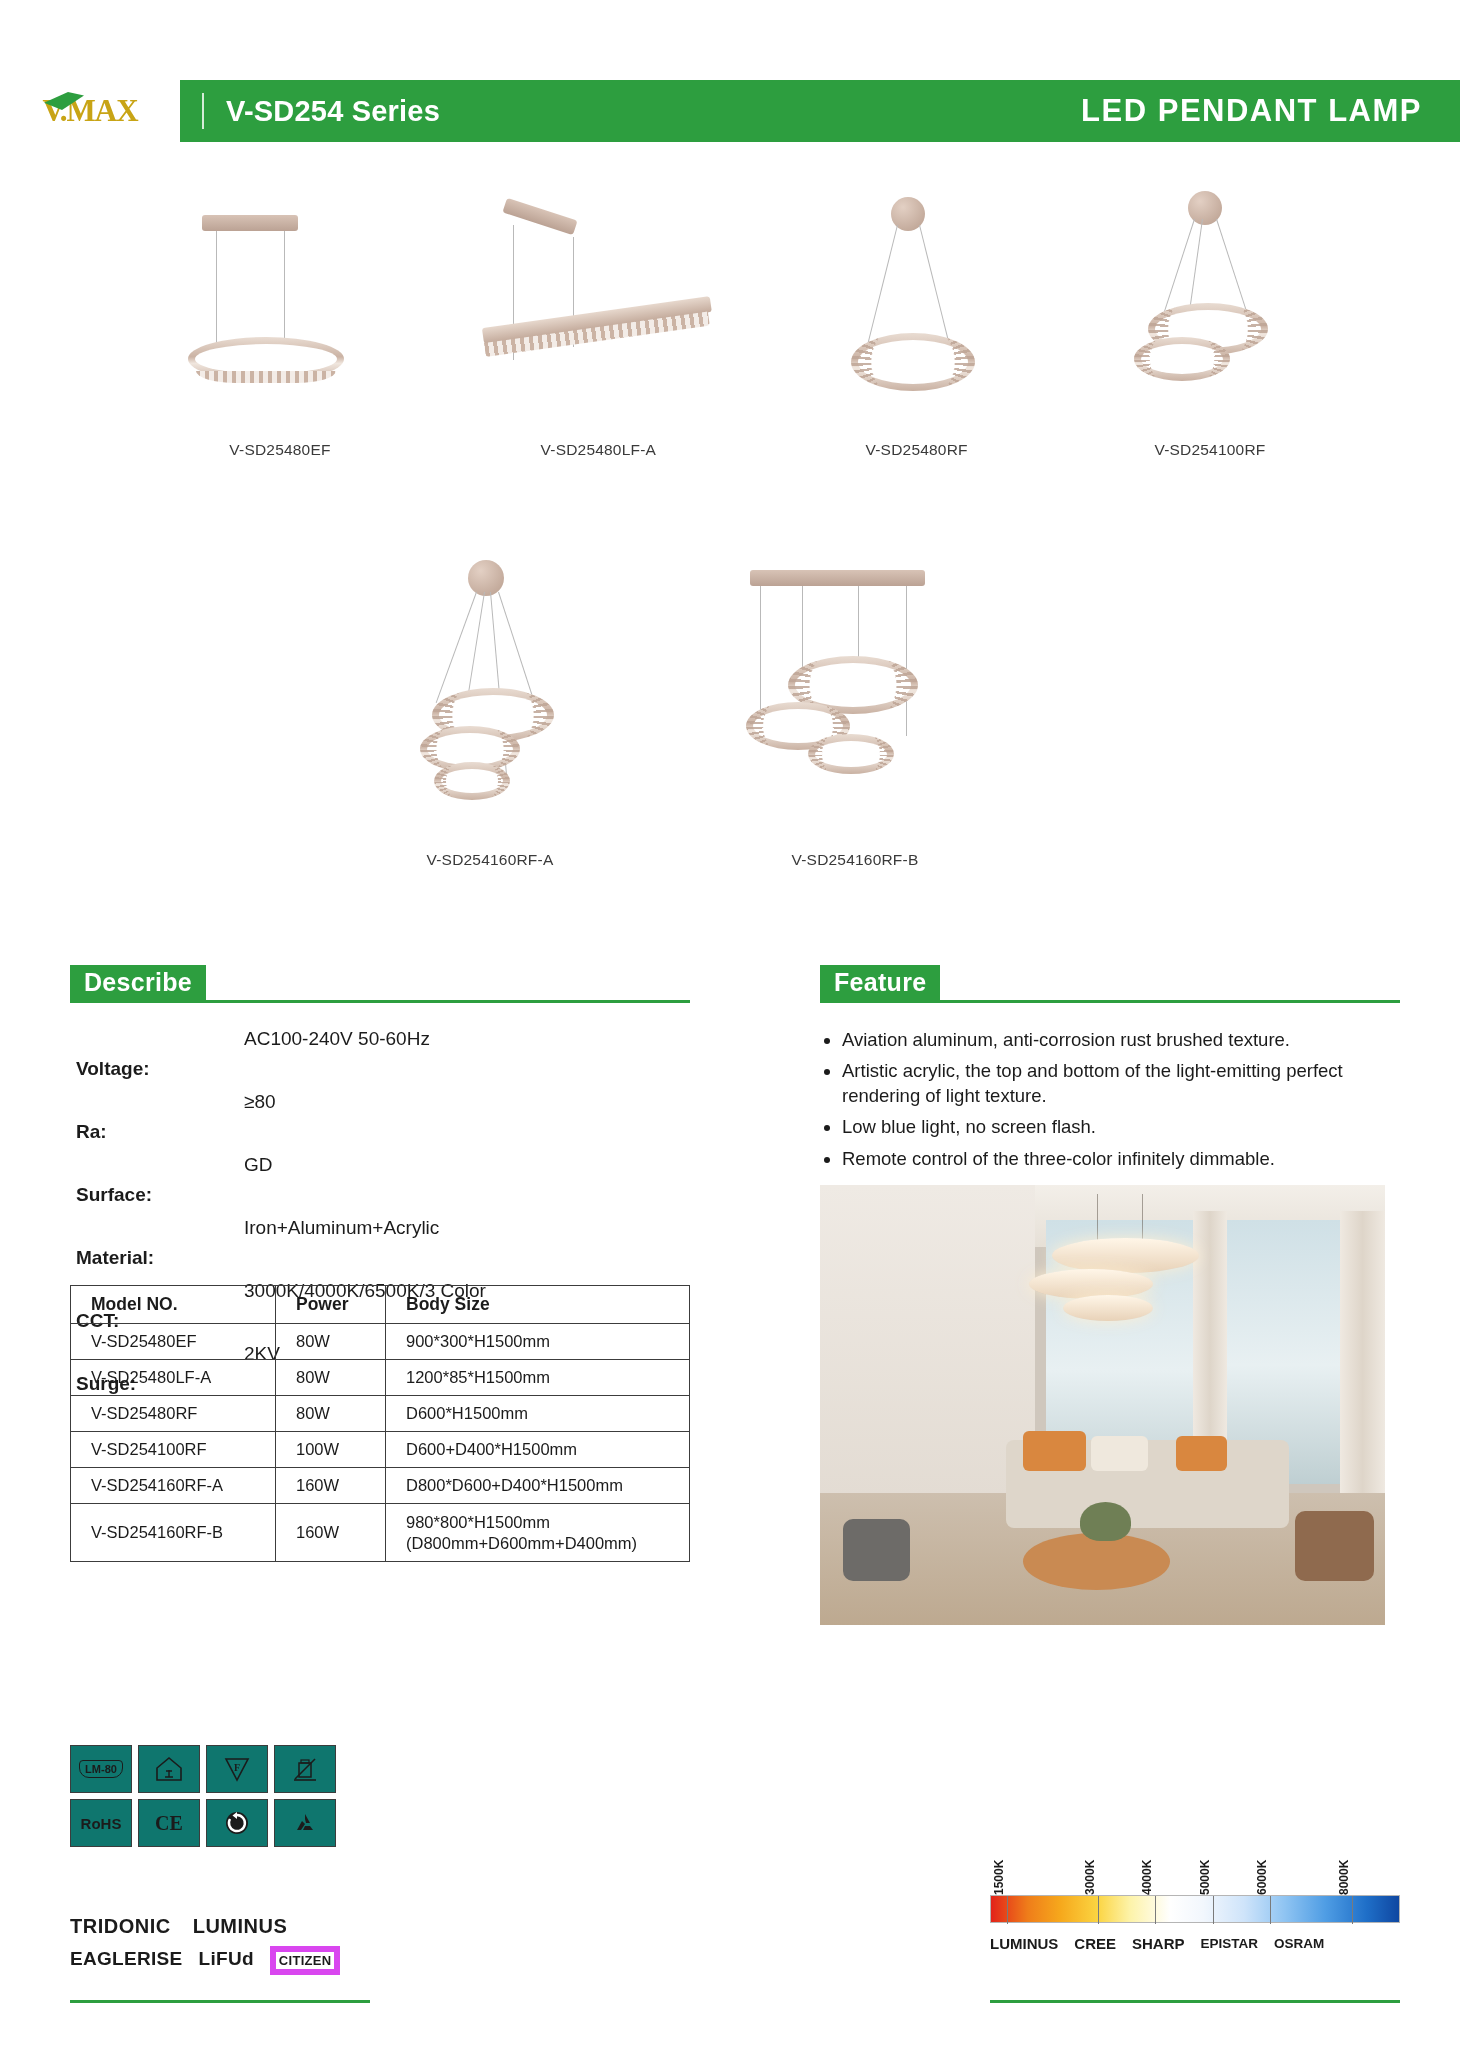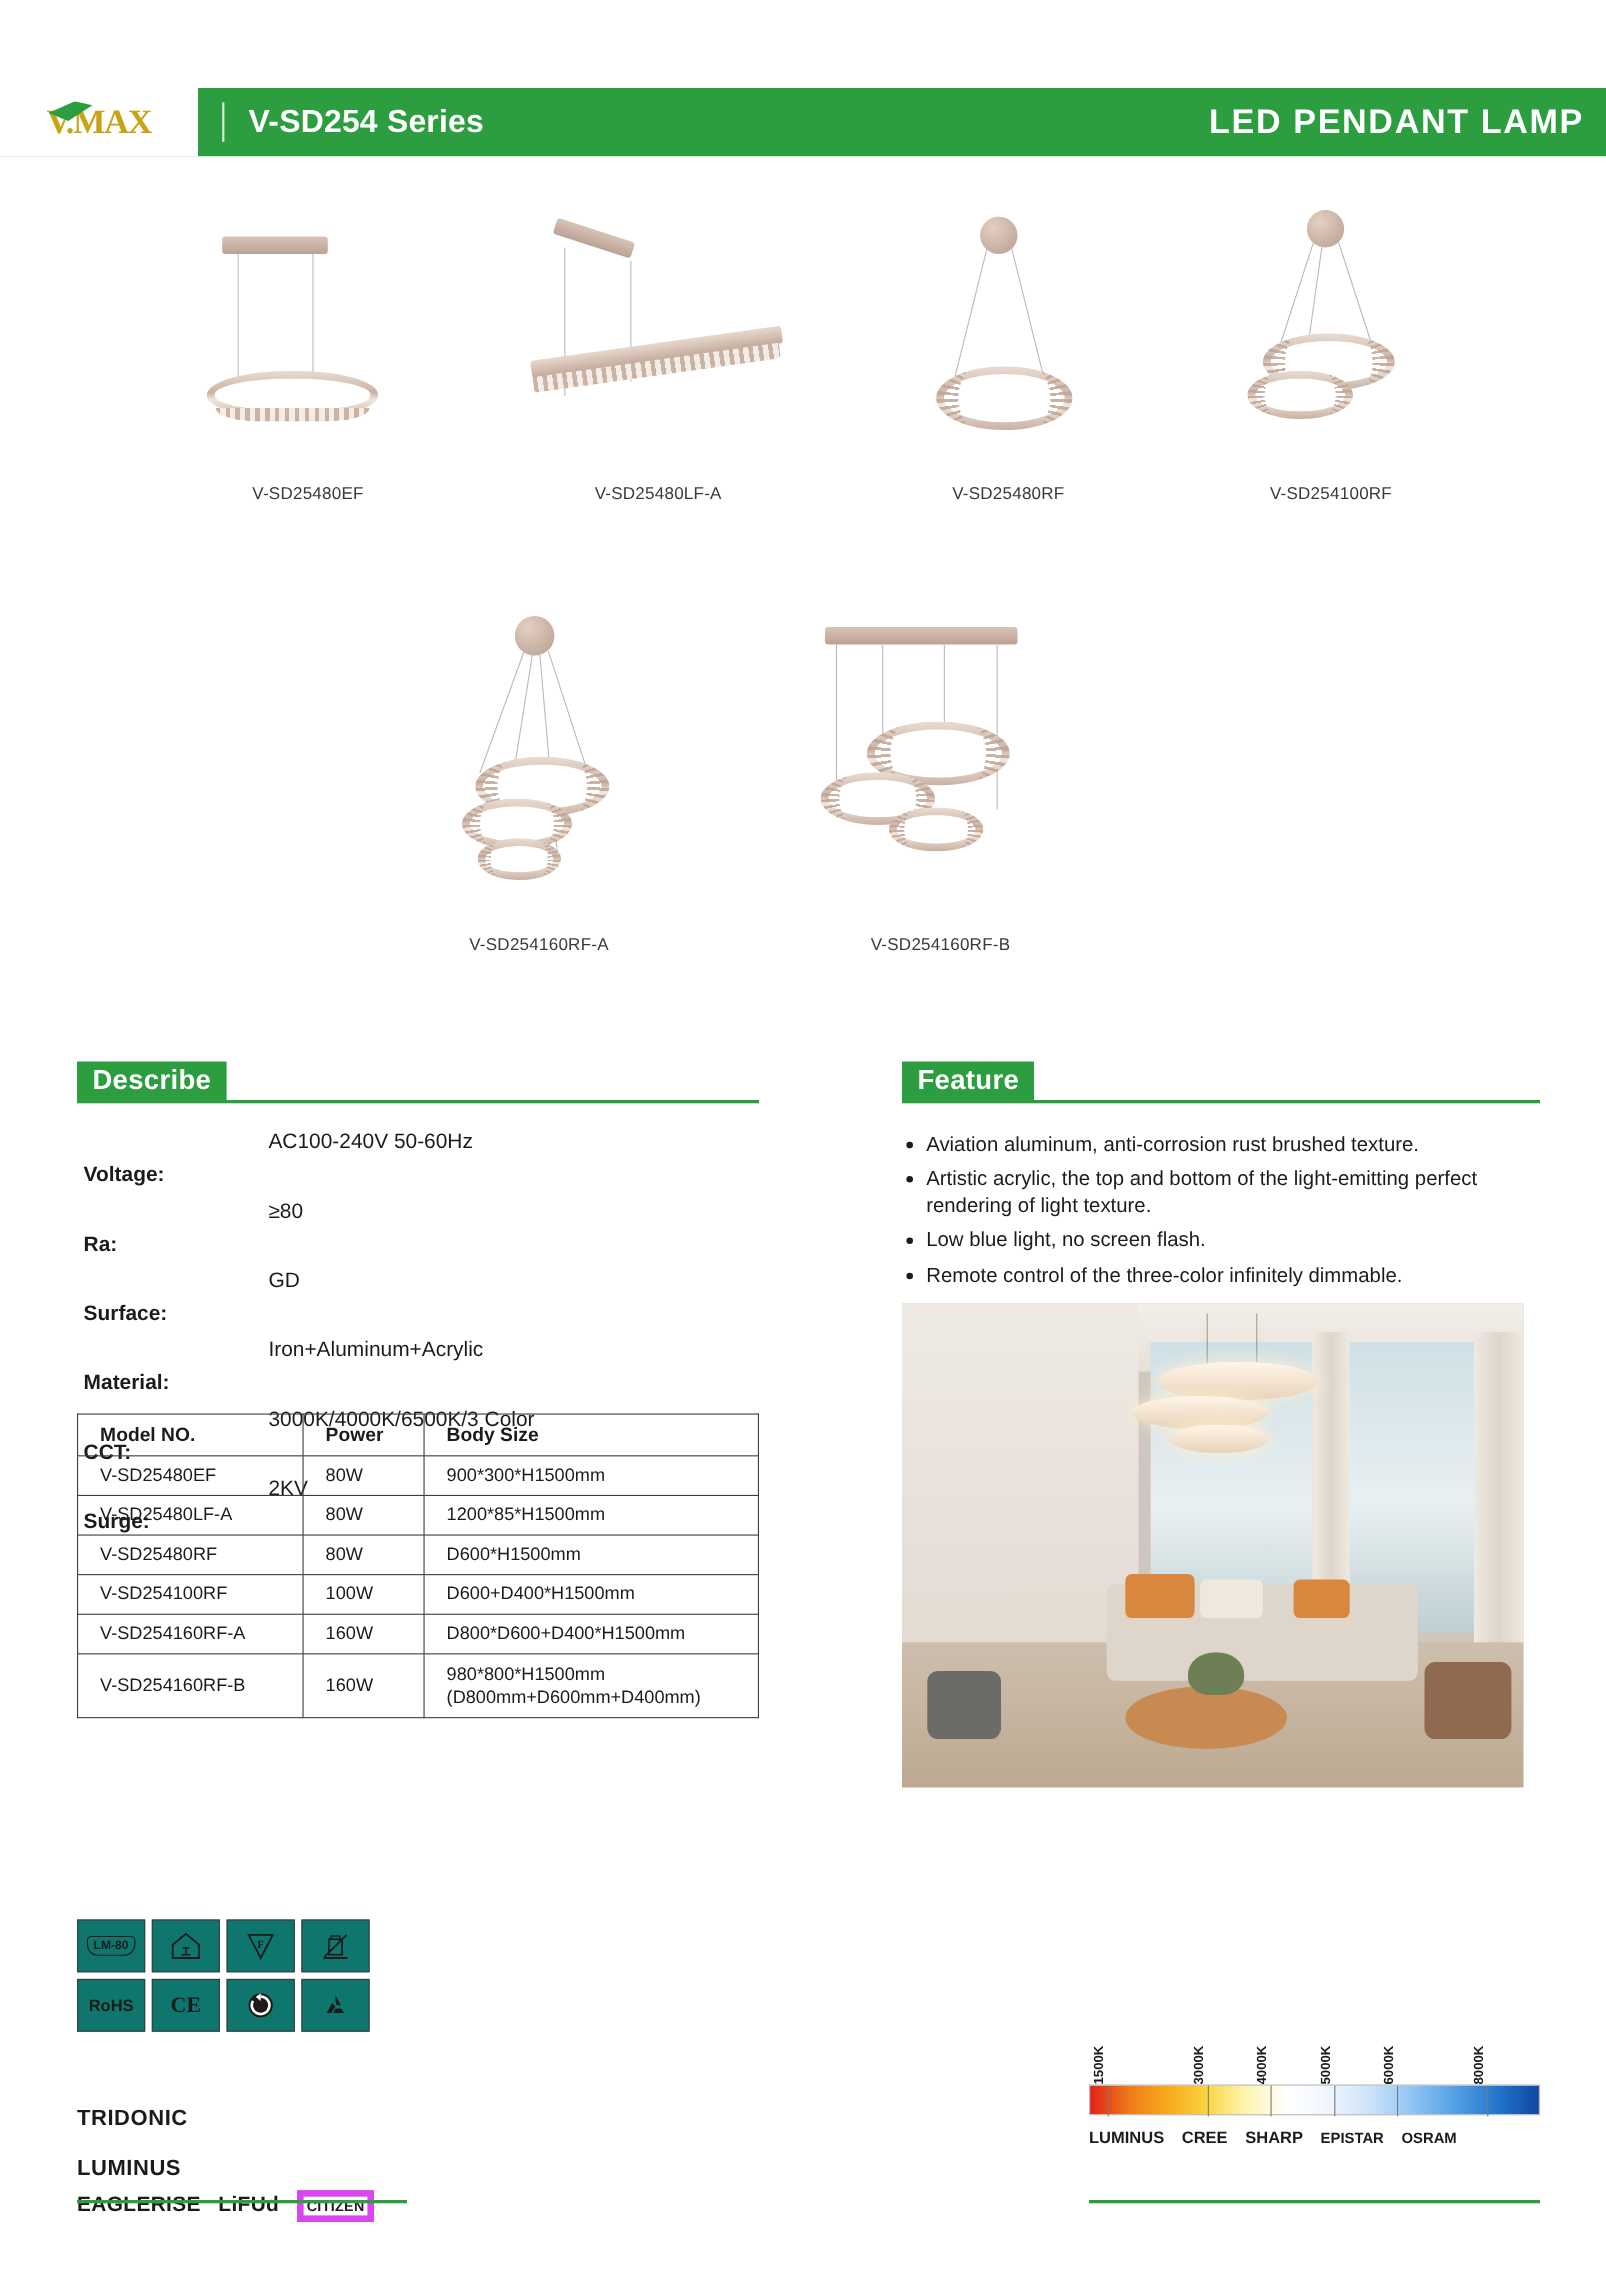--- a/index.html
+++ b/index.html
@@ -51,21 +51,21 @@
     font-size: 29px;
     font-weight: bold;
     letter-spacing: .2px;
   }
   .header-right {
     margin-left: auto;
     color: #ffffff;
     font-size: 31px;
     font-weight: bold;
     letter-spacing: 1.5px;
-    padding-right: 20px;
+    padding-right: 38px;
   }
 
   
   .products-row {
     position: absolute;
     left: 180px; top: 185px;
     width: 1130px;
     display: flex;
     justify-content: space-between;
   }
@@ -232,21 +232,21 @@
     display: flex; align-items: center; justify-content: center;
     font-size: 12px; font-weight: bold; color: #1b1b1b;
     position: relative;
     background: #0f766e;
   }
   .lm80 {
     font-size: 11px; border:1.5px solid #1b1b1b; border-radius:4px 4px 10px 10px;
     padding: 2px 5px;
   }
   .brands { position: absolute; left: 70px; top: 1915px; width: 300px; }
-  .brand-line1 { font-size: 20px; font-weight: bold; letter-spacing: .5px; color:#1b1b1b; display:flex; gap:22px;flex-direction:column; }
+  .brand-line1 { font-size: 20px; font-weight: bold; letter-spacing: .5px; color:#1b1b1b; display:flex; gap:22px; }
   .brand-line2 { font-size: 19px; font-weight: bold; letter-spacing:.3px; color:#1b1b1b; display:flex; gap:16px; align-items:baseline; margin-top: 8px;}
   .brand-small { font-size: 13px; border:6px solid #d946ef; padding:1px 3px; }
 
   
   .cct { position: absolute; left: 990px; top: 1835px; width: 410px; }
   .cct-labels { position: relative; height: 60px; }
   .cct-label {
     position: absolute;
     bottom: 0;
     font-size: 12px;

